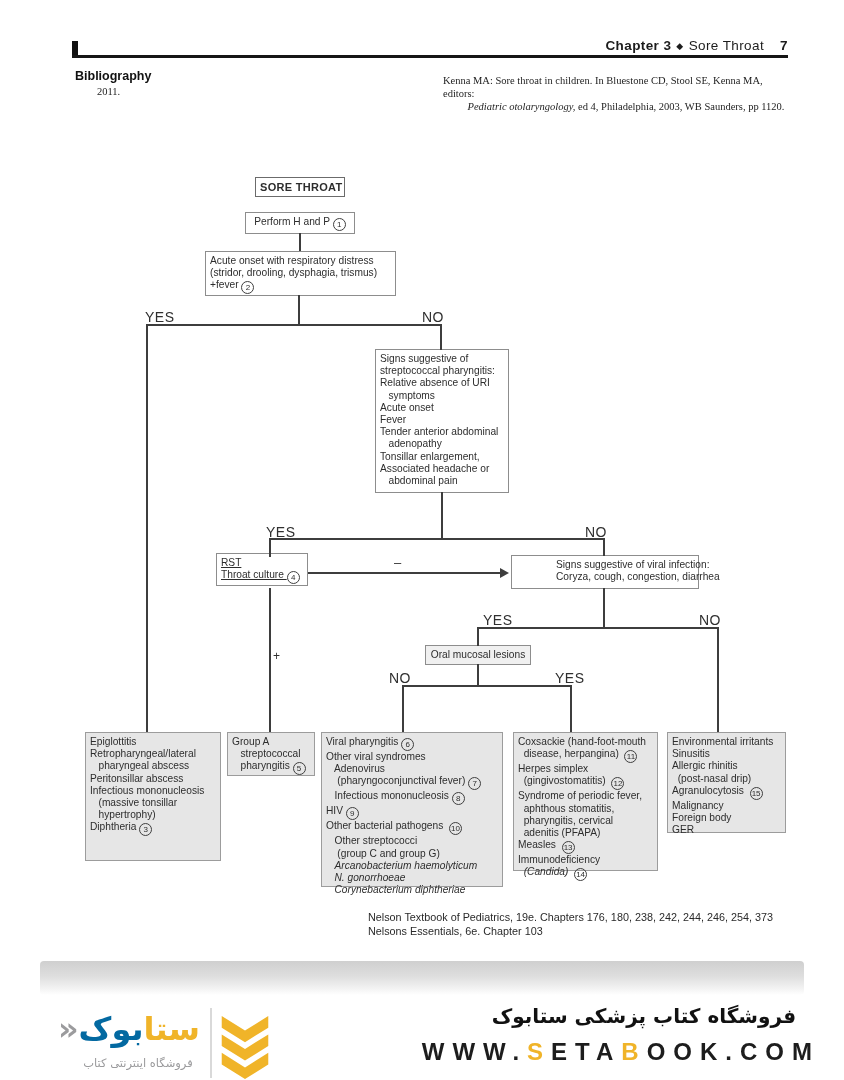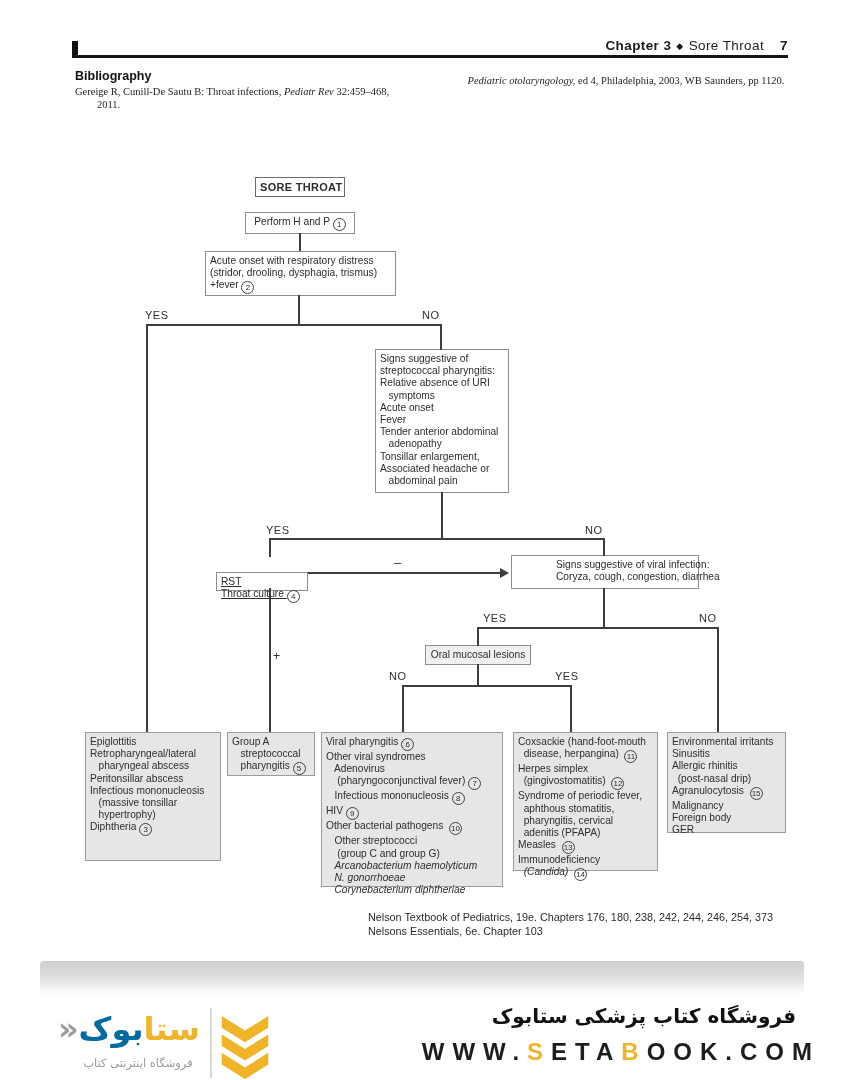--- a/index.html
+++ b/index.html
@@ -30,21 +30,21 @@
         font-size:10.2px;line-height:12.2px;padding:3px 4px;color:#2d2d2d;}
   .fbox div{white-space:pre;}
   .fbox.gray{background:#e6e6e6;border-color:#9c9c9c;}
   .fbox.center{text-align:center;}
   .fbox.bold{font-weight:bold;font-size:11px;letter-spacing:.3px;}
   .circ{display:inline-block;box-sizing:border-box;width:13px;height:13px;border:1px solid #3f3f3f;
         border-radius:50%;font-size:8px;line-height:11px;text-align:center;vertical-align:-2px;
         font-weight:normal;}
   .vl{position:absolute;width:2px;background:#3d3d3d;}
   .hl{position:absolute;height:2px;background:#3d3d3d;}
-  .lbl{position:absolute;font-size:11px;color:#2f2f2f;letter-spacing:.5px;white-space:nowrap;}
+  .lbl{position:absolute;font-size:14px;color:#2f2f2f;letter-spacing:.5px;white-space:nowrap;}
   .arrowhead{position:absolute;width:0;height:0;border-left:9px solid #3d3d3d;
              border-top:5px solid transparent;border-bottom:5px solid transparent;}
 
   
   .caption{position:absolute;left:368px;top:910px;font-size:10.8px;line-height:14px;color:#2a2a2a;}
 
   
   .page-shadow{position:absolute;left:40px;top:961px;width:764px;height:34px;border-radius:4px;
                background:linear-gradient(180deg,#cfcfcf 0%,#dedede 45%,#f2f2f2 80%,#ffffff 100%);}
   .wordmark{position:absolute;left:76px;top:1006px;width:124px;direction:rtl;text-align:center;
@@ -64,24 +64,24 @@
 <body>
 
 <div class="hdr-tick"></div>
 <div class="hdr-rule"></div>
 <div class="hdr-text">
   <span class="b">Chapter 3</span><span class="diamond">◆</span><span>Sore Throat</span><span class="pg">7</span>
 </div>
 
 <div class="bib-head">Bibliography</div>
 <div class="bib bib-left">
-  <div class="l1"><span>Gereige R, Cunill-De Sautu B: Throat infections, </span><span class="it">Pediatr Rev</span><span> 32:459–468,</span></div>
   <div class="l2">2011.</div>
 </div>
 <div class="bib bib-right">
+  <div class="l1">Kenna MA: Sore throat in children. In Bluestone CD, Stool SE, Kenna MA, editors:</div>
   <div class="l2"><span class="it">Pediatric otolaryngology,</span><span> ed 4, Philadelphia, 2003,  WB Saunders, pp 1120.</span></div>
 </div>
 
 <div class="fbox center bold" style="left:255px;top:177px;width:90px;height:20px;border-color:#6b6b6b;">
     <div><span>SORE THROAT</span></div>
   </div>
 <div class="fbox center" style="left:245px;top:212px;width:110px;height:22px;">
     <div><span>Perform H and P </span><span class="circ">1</span></div>
   </div>
 <div class="fbox" style="left:205px;top:251px;width:191px;height:45px;">
@@ -95,21 +95,21 @@
     <div><span>Relative absence of URI</span></div>
     <div><span>   symptoms</span></div>
     <div><span>Acute onset</span></div>
     <div><span>Fever</span></div>
     <div><span>Tender anterior abdominal</span></div>
     <div><span>   adenopathy</span></div>
     <div><span>Tonsillar enlargement,</span></div>
     <div><span>Associated headache or</span></div>
     <div><span>   abdominal pain</span></div>
   </div>
-<div class="fbox" style="left:216px;top:572px;width:92px;height:19px;text-decoration:underline;">
+<div class="fbox" style="left:216px;top:553px;width:92px;height:33px;text-decoration:underline;">
     <div><span>RST</span></div>
     <div><span>Throat culture </span><span class="circ">4</span></div>
   </div>
 <div class="fbox" style="left:511px;top:555px;width:188px;height:34px;padding-left:44px;">
     <div><span>Signs suggestive of viral infection:</span></div>
     <div><span>Coryza, cough, congestion, diarrhea</span></div>
   </div>
 <div class="fbox center" style="left:425px;top:645px;width:106px;height:20px;background:#f0f0f0;">
     <div><span>Oral mucosal lesions</span></div>
   </div>

